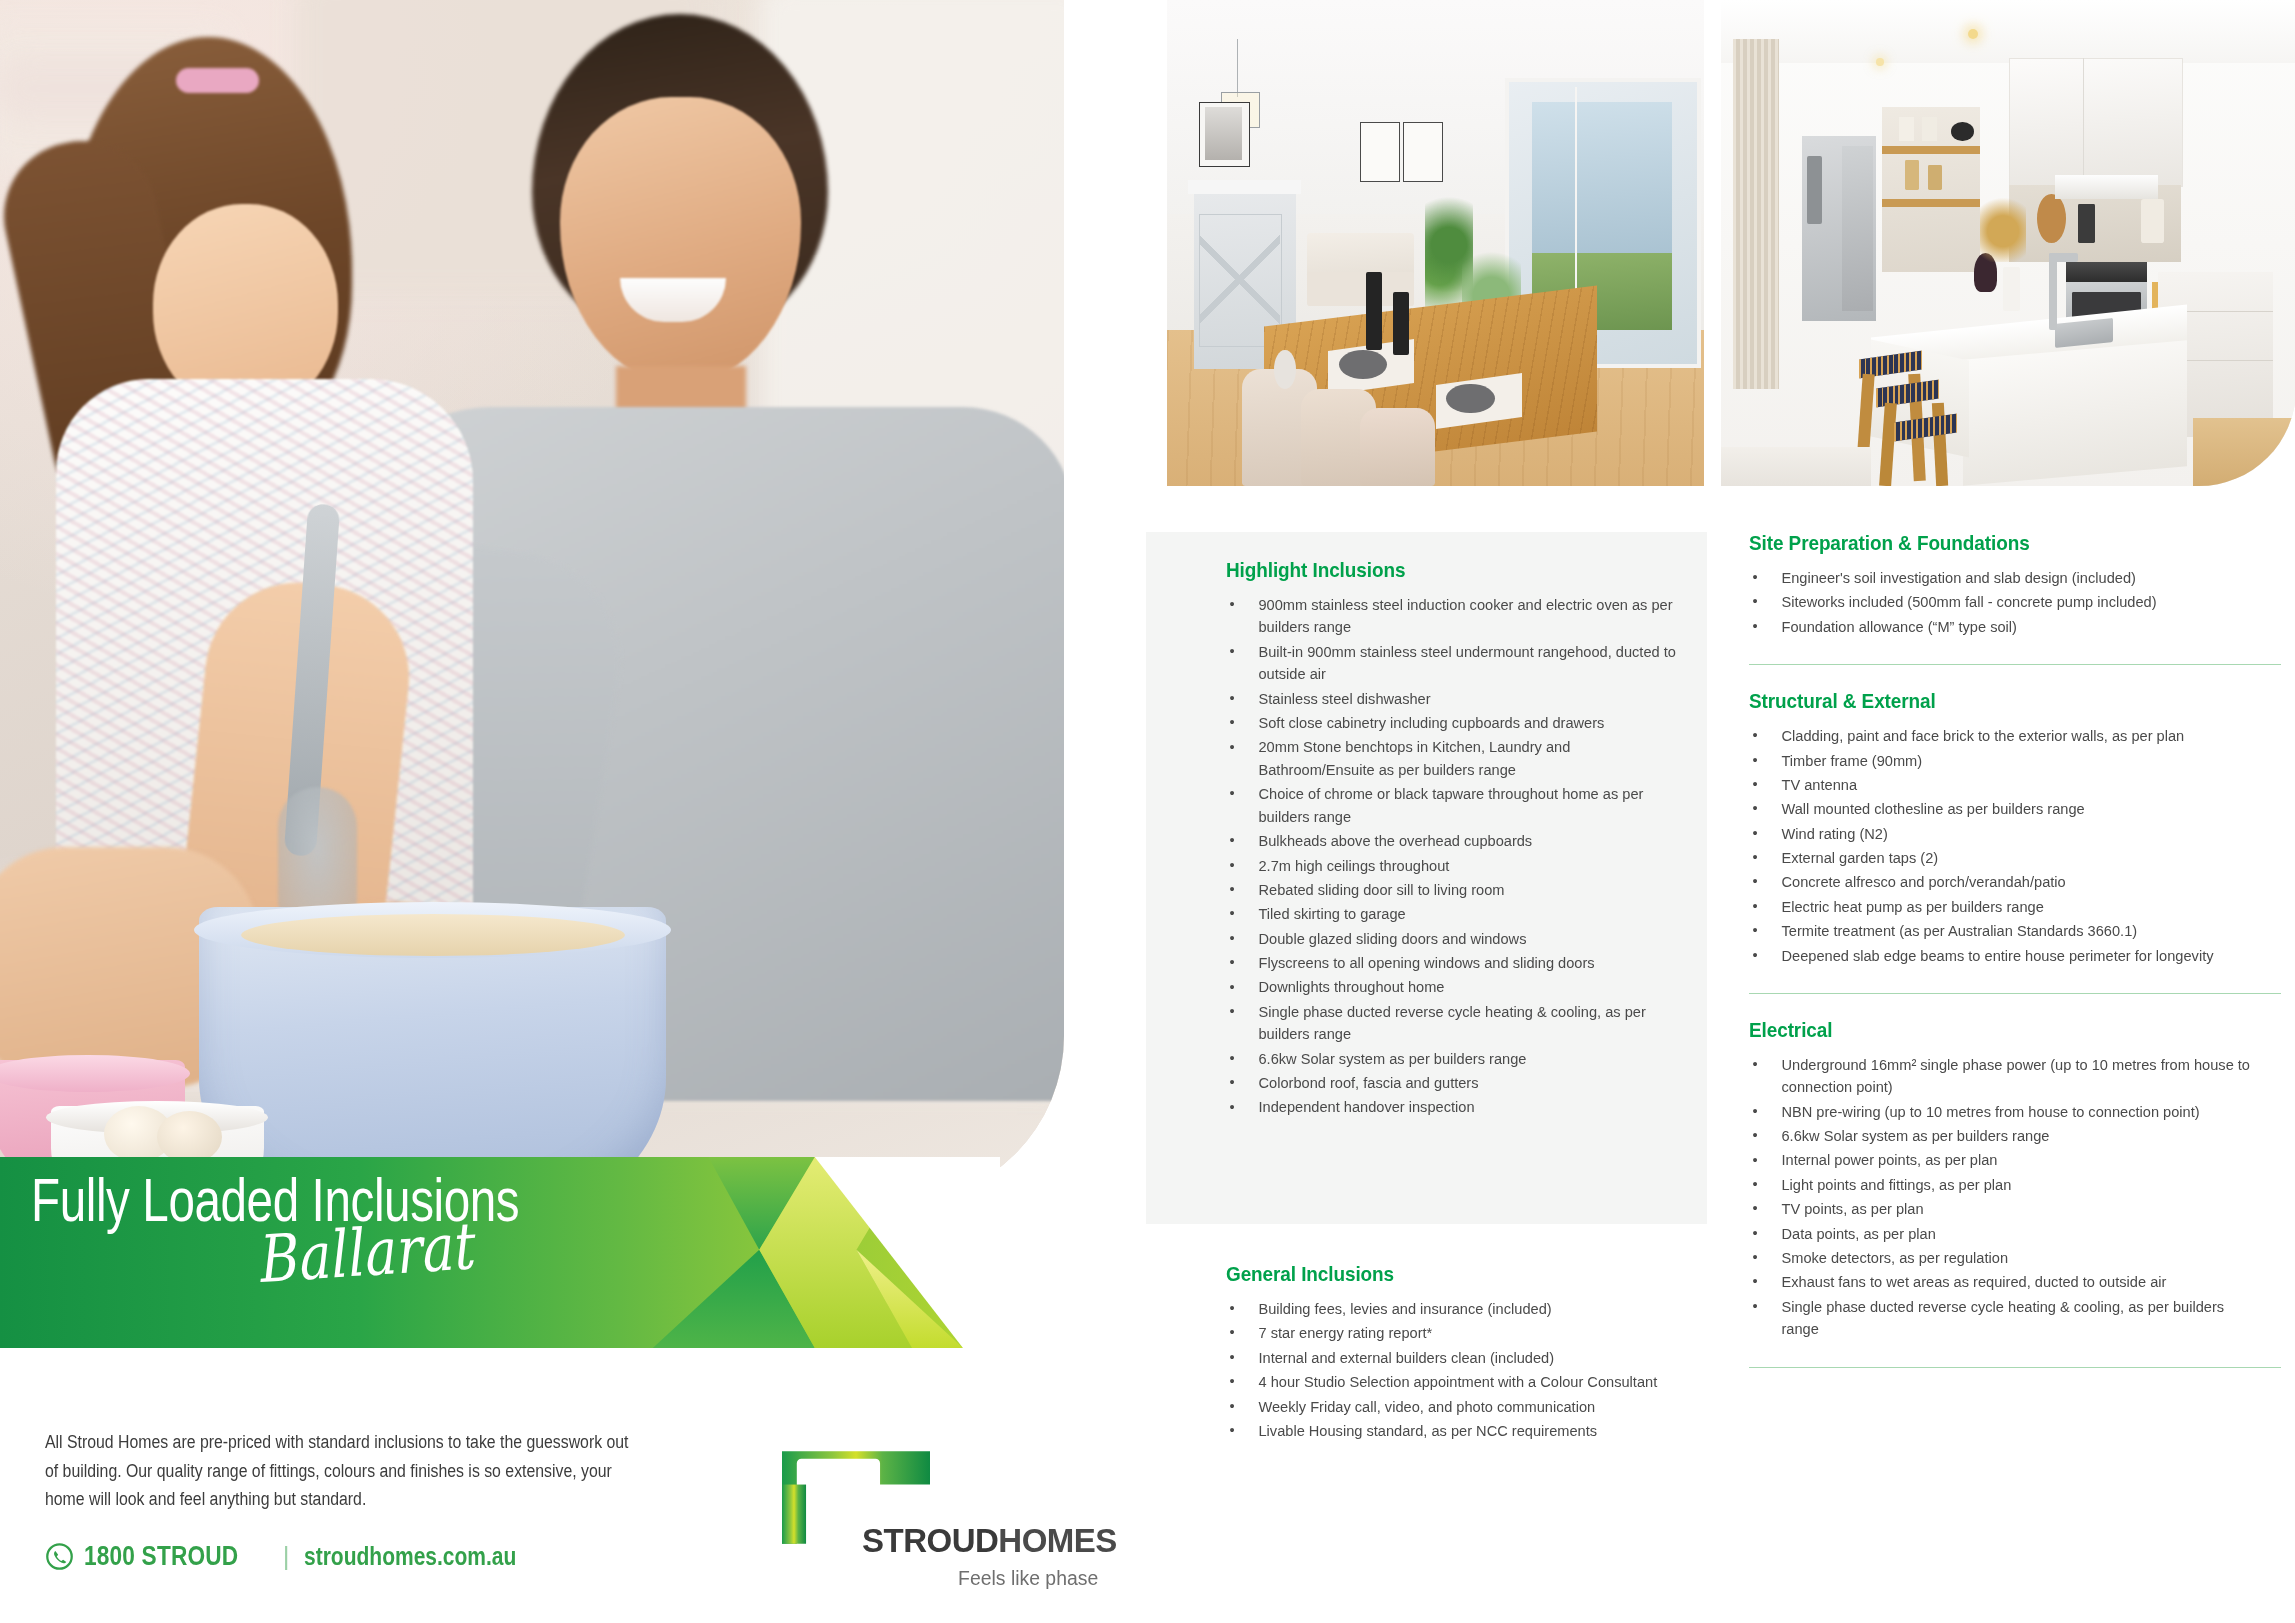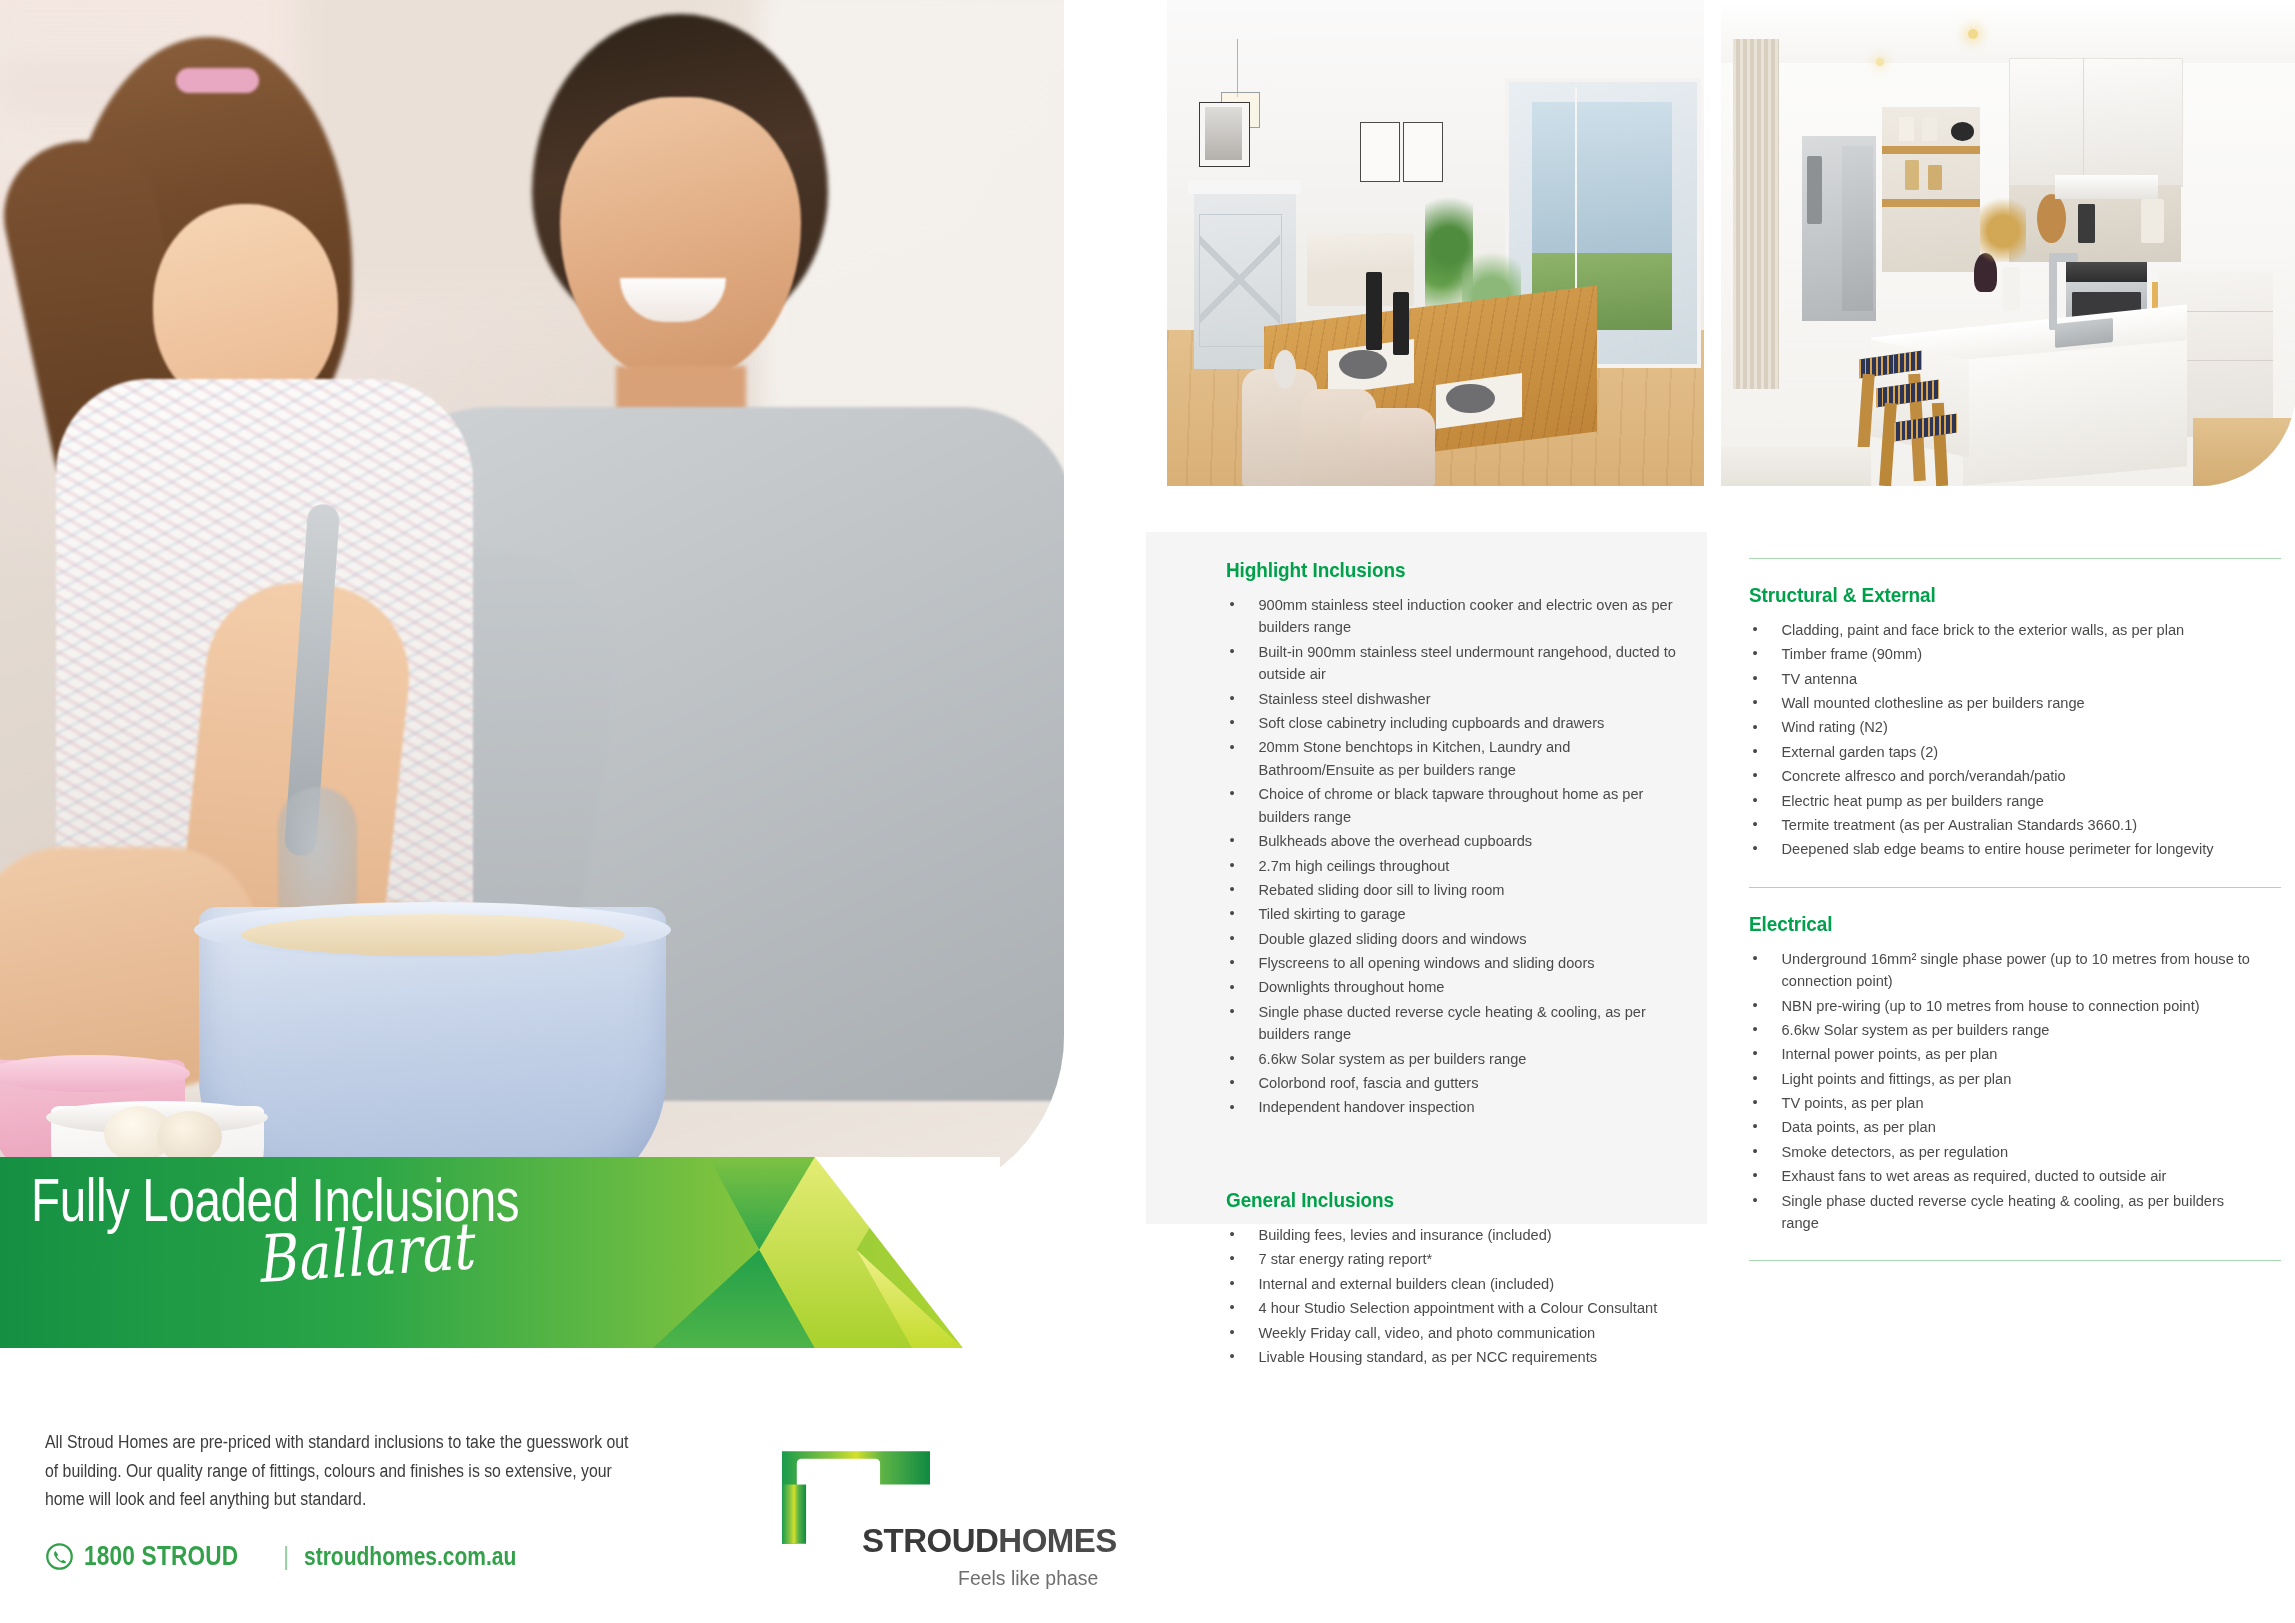--- a/index.html
+++ b/index.html
@@ -134,21 +134,21 @@
 
   .int{position:absolute;inset:0;}
   .p{position:absolute;}
 
   
   .gray-panel{
     position:absolute;left:1146px;top:532px;width:561px;height:692px;
     background:#f4f5f4;
   }
   .col-mid{position:absolute;left:1226px;top:559px;width:472px;}
-  .col-mid-2{position:absolute;left:1226px;top:1189px;width:472px;}
+  .col-mid-2{position:absolute;left:1226px;top:1263px;width:472px;}
   .col-right{position:absolute;left:1749px;top:532px;width:532px;}
 
   h2.sec{
     color:#00a14b;font-size:20.4px;font-weight:700;margin:0 0 12px 0;
     font-family:"Liberation Sans", sans-serif;letter-spacing:-0.1px;
     transform:scaleX(.93);transform-origin:left top;white-space:nowrap;
   }
   ul.items{list-style:none;margin:0;padding:0;}
   ul.items li{
     position:relative;padding-left:34px;
@@ -422,20 +422,28 @@
       <li>7 star energy rating report*</li>
       <li>Internal and external builders clean (included)</li>
       <li>4 hour Studio Selection appointment with a Colour Consultant</li>
       <li>Weekly Friday call, video, and photo communication</li>
       <li>Livable Housing standard, as per NCC requirements</li>
     </ul>
   </div>
 
   <div class="col-right">
 
+    <div>
+      <h2 class="sec">Site Preparation &amp; Foundations</h2>
+      <ul class="items">
+        <li>Engineer's soil investigation and slab design (included)</li>
+        <li>Siteworks included (500mm fall - concrete pump included)</li>
+        <li>Foundation allowance (“M” type soil)</li>
+      </ul>
+    </div>
 
     <div class="divider sp-before sp-after"></div>
 
     <div>
       <h2 class="sec">Structural &amp; External</h2>
       <ul class="items">
         <li>Cladding, paint and face brick to the exterior walls, as per plan</li>
         <li>Timber frame (90mm)</li>
         <li>TV antenna</li>
         <li>Wall mounted clothesline as per builders range</li>

